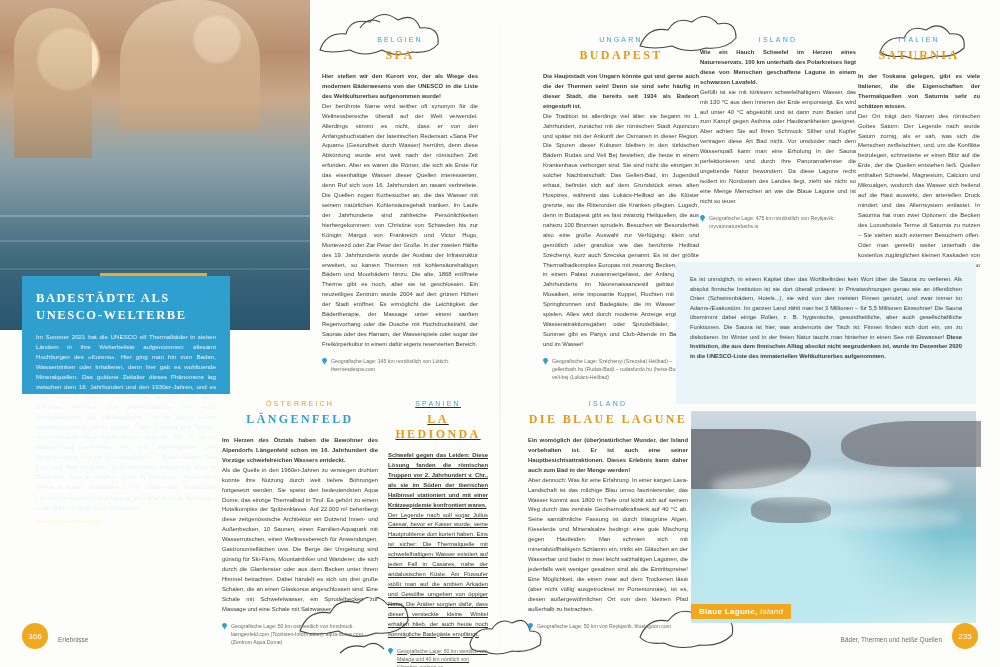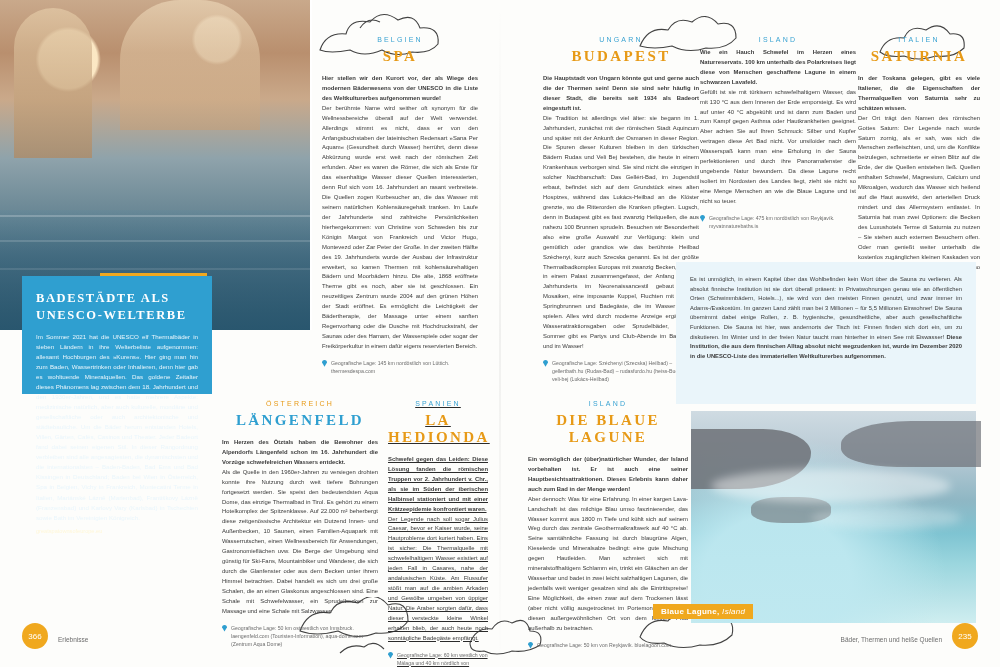--- a/index.html
+++ b/index.html
@@ -55,21 +55,21 @@
     position:absolute; left:100px; top:273px;
     background:#f0a81e; color:#ffffff;
     font-size:8.5px; letter-spacing:.3px;
     padding:3px 8px 3px 7px;
     font-weight:bold;
   }
   .photo-caption i { font-style:italic; font-weight:normal; opacity:.95; }
 
   
   .teaser {
-    position:absolute; left:22px; top:276px; width:190px; height:118px;
+    position:absolute; left:22px; top:276px; width:208px; height:118px;
     background:#2f9fd0;
     color:#ffffff;
     padding:14px 14px 10px 14px;
   }
   .teaser h2 {
     margin:0 0 8px 0;
     font-family:"Liberation Serif", serif;
     font-size:12.5px; letter-spacing:1.6px; line-height:1.35;
     font-weight:bold;
   }
@@ -81,21 +81,21 @@
 
   
   .col { position:absolute; }
   .kicker {
     font-size:7px; letter-spacing:2.2px; color:#3aa3d2; text-align:center;
     text-transform:uppercase; margin-bottom:5px;
   }
   .kicker.orange { color:#e79a17; }
   .place {
     font-family:"Liberation Serif", serif;
-    font-size:15px; letter-spacing:2.4px; color:#e79a17; text-align:center;
+    font-size:12px; letter-spacing:2.4px; color:#e79a17; text-align:center;
     text-transform:uppercase; margin-bottom:9px; font-weight:bold;
   }
   .place.blue { color:#2f9fd0; }
   .body {
     font-size:5.9px; line-height:1.68; text-align:justify; color:#3a3a3a;
     -webkit-hyphens:auto; hyphens:auto;
   }
   .body .lead { font-weight:bold; }
   .geo {
     margin-top:7px; font-size:5.2px; line-height:1.55; color:#6d6d6d;
@@ -131,21 +131,21 @@
       radial-gradient(ellipse at 30% 78%, rgba(190,232,240,.95) 0 26%, rgba(0,0,0,0) 60%),
       linear-gradient(180deg,#cfdbe2 0%, #b6c9d4 22%, #8fb7c4 42%, #7fc4d2 58%, #9bd6de 72%, #b9e3e8 88%, #cfeef0 100%);
   }
   .lagoon .rock {
     position:absolute; background:#6d7177; opacity:.85;
   }
   .lagoon .steam {
     position:absolute; background:rgba(255,255,255,.45); filter:blur(4px);
   }
   .lagoon-cap {
-    position:absolute; left:653px; top:604px;
+    position:absolute; left:691px; top:604px;
     background:#f0a81e; color:#ffffff; font-size:8px; font-weight:bold;
     padding:3px 8px; letter-spacing:.3px;
   }
   .lagoon-cap i { font-style:italic; font-weight:normal; }
 
   
   .folio {
     position:absolute; bottom:18px;
     width:26px; height:26px; border-radius:50%;
     background:#f0a81e; color:#ffffff;

